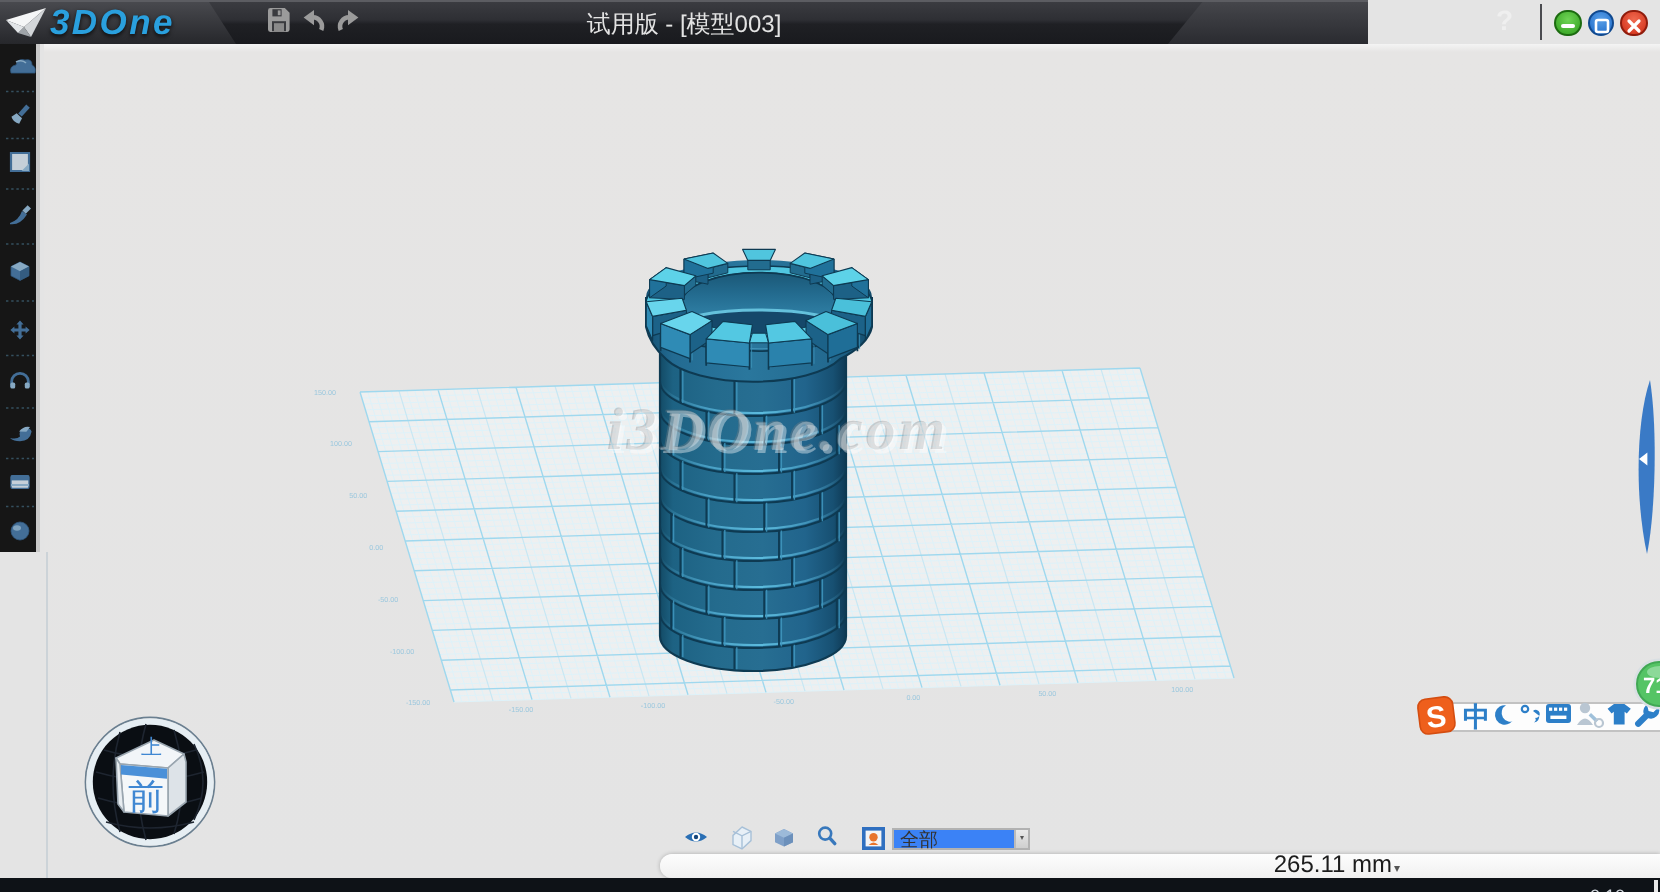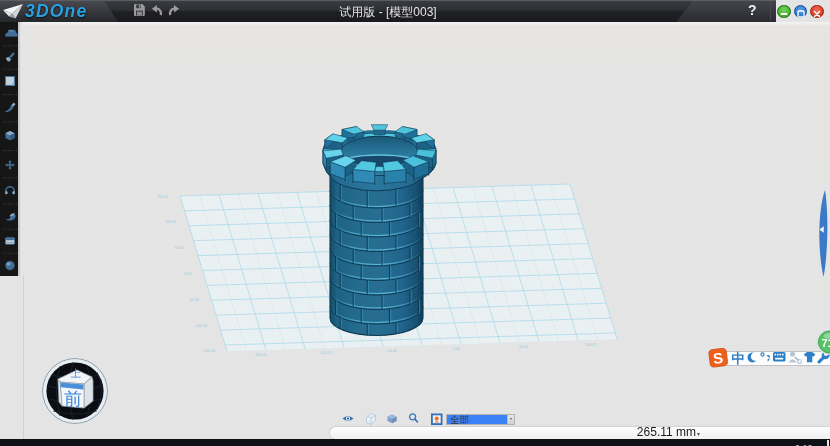--- a/index.html
+++ b/index.html
@@ -1,19 +1,19 @@
 <!DOCTYPE html>
 <html><head><meta charset="utf-8">
 <style>
 * { margin:0; padding:0; box-sizing:border-box; }
 html,body { width:830px; height:446px; overflow:hidden; font-family:"Liberation Sans", sans-serif; }
 #page { position:relative; width:830px; height:446px; background:#e4e4e4; overflow:hidden; }
 
 
-#titlebar { position:absolute; left:0; top:0; width:776px; height:22px;
+#titlebar { position:absolute; left:0; top:0; width:684px; height:22px;
   background:linear-gradient(#3c3d42 0%, #2e2f34 45%, #1f2024 55%, #191a1e 100%); }
 #titlebar .topline { position:absolute; top:0; left:0; width:100%; height:1px; background:#5c5d62; }
 #tb-left { position:absolute; left:0; top:0; width:118px; height:22px;
   background:linear-gradient(#4a4b50, #26272b); 
   clip-path:polygon(0 0, 88% 0, 100% 100%, 0 100%); }
 #tb-right { position:absolute; right:0; top:0; width:100px; height:22px;
   background:linear-gradient(#46474c, #2a2b30);
   clip-path:polygon(18% 0, 100% 0, 100% 100%, 0 100%); }
 #logo { position:absolute; left:2px; top:1px; width:130px; height:20px; }
 #logotext { position:absolute; left:25px; top:0.5px; font-size:17.5px; font-weight:bold; font-style:italic;
@@ -179,20 +179,21 @@
       <polygon points="413.0,155.7 403.0,160.3 414.0,167.3 428.7,161.7" fill="#4ac0da" stroke="#0e3a52" stroke-width="0.55" stroke-linejoin="round"></polygon>
 <polygon points="356.0,160.3 345.0,167.3 345.0,176.9 356.0,169.5" fill="#1c6288" stroke="#0e3a52" stroke-width="0.55" stroke-linejoin="round"></polygon>
       <polygon points="345.0,167.3 330.3,161.7 330.3,173.7 345.0,179.3" fill="#2f8bb5" stroke="#0e3a52" stroke-width="0.6" stroke-linejoin="round"></polygon>
       <polygon points="356.0,160.3 346.0,155.7 330.3,161.7 345.0,167.3" fill="#68d5ec" stroke="#0e3a52" stroke-width="0.55" stroke-linejoin="round"></polygon>
 <polygon points="405.9,169.4 384.3,171.5 384.3,183.5 405.9,181.4" fill="#2a82ac" stroke="#0e3a52" stroke-width="0.6" stroke-linejoin="round"></polygon>
       <polygon points="397.5,160.7 382.8,162.4 384.3,171.5 405.9,169.4" fill="#53c8e2" stroke="#0e3a52" stroke-width="0.55" stroke-linejoin="round"></polygon>
 <polygon points="374.7,171.5 353.1,169.4 353.1,181.4 374.7,183.5" fill="#2f8bb5" stroke="#0e3a52" stroke-width="0.6" stroke-linejoin="round"></polygon>
       <polygon points="376.2,162.4 361.5,160.7 353.1,169.4 374.7,171.5" fill="#53c8e2" stroke="#0e3a52" stroke-width="0.55" stroke-linejoin="round"></polygon>
   </svg>
 
+  <div id="wm">i3DOne.com</div>
 
   <svg style="position:absolute;left:40px;top:355px;" width="75" height="75" viewBox="0 0 75 75">
     <circle cx="35" cy="36" r="32.3" fill="none" stroke="#6a7f90" stroke-width="0.8"></circle>
     <circle cx="35" cy="36" r="31.8" fill="#e6eef3"></circle>
     <circle cx="35" cy="36" r="28.6" fill="#0a0e13"></circle>
     <g stroke="#1e2530" stroke-width="0.8" fill="none">
       <path d="M12,20 q23,7 46,0"></path>
         <path d="M8,31 q27,8 54,0"></path>
         <path d="M9,44 q26,8 52,0"></path>
         <path d="M13,56 q22,6 44,0"></path>

